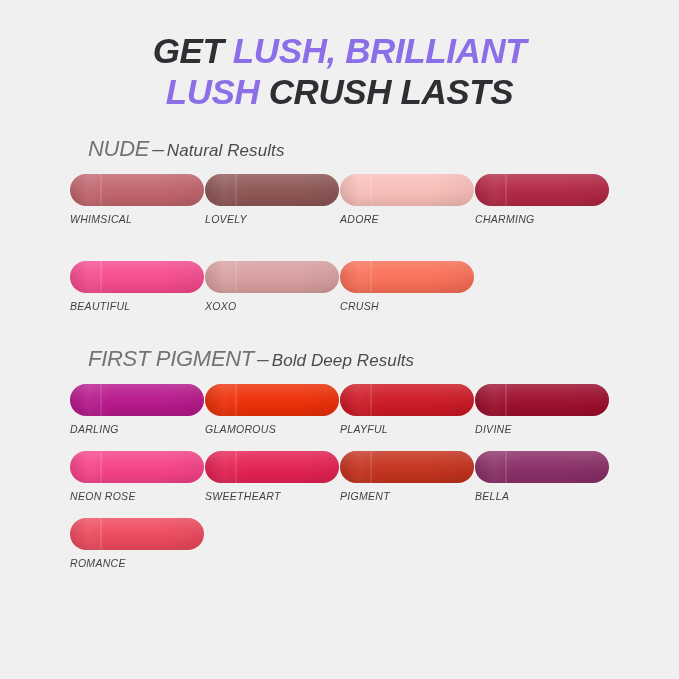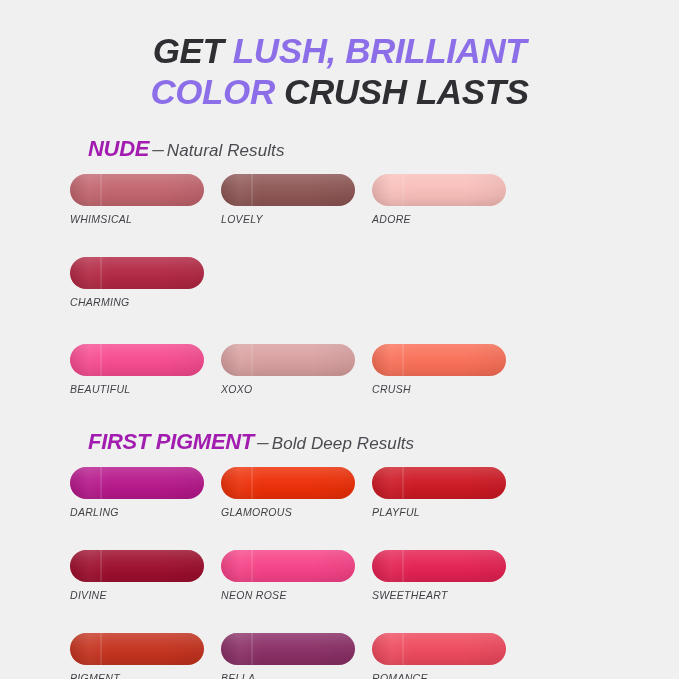--- a/index.html
+++ b/index.html
@@ -42,45 +42,44 @@
     padding-left: 70px;
     padding-right: 40px;
   }
   .section { margin-bottom: 20px; }
   .section-head {
     margin: 0 0 14px 18px;
     white-space: nowrap;
     line-height: 1;
   }
   .sec-name {
-    font-weight: bold;
+    font-weight: normal;
     font-style: italic;
     font-size: 22px;
     letter-spacing: -0.3px;
-    color: #a21caf;
+    color: #737373;
   }
   .sec-dash {
     font-style: italic;
     font-size: 21px;
     color: #57575c;
     padding: 0 3px;
   }
   .sec-desc {
     font-style: italic;
     font-weight: 300;
     font-size: 17px;
     letter-spacing: 0.1px;
     color: #4a4a50;
   }
 
   
   .swatch-row {
     display: flex;
     flex-wrap: wrap;
-    gap: 16px;
   }
   .swatch-cell {
     width: 135px;
     margin-bottom: 16px;
   }
   .swatch-pill {
     width: 134px;
     height: 32px;
     border-radius: 16px;
     position: relative;
@@ -125,21 +124,21 @@
     white-space: nowrap;
   }
 </style>
 </head>
 <body style="background: rgb(240, 240, 240);">
 
 <div class="poster" style="background: rgb(240, 240, 240);">
 
   <div class="headline">
     <span class="line"><span>GET </span><span class="hl-accent">LUSH, BRILLIANT</span></span>
-    <span class="line"><span class="hl-accent">COLOR</span><span> CRUSH LASTS</span></span>
+    <span class="line"><span class="hl-accent">LUSH</span><span> CRUSH LASTS</span></span>
   </div>
 
   <div class="sections">
 
     <div class="section">
       <div class="section-head">
         <span class="sec-name">NUDE</span><span class="sec-dash">–</span><span class="sec-desc">Natural Results</span>
       </div>
       <div class="swatch-row">
         <div class="swatch-cell">

